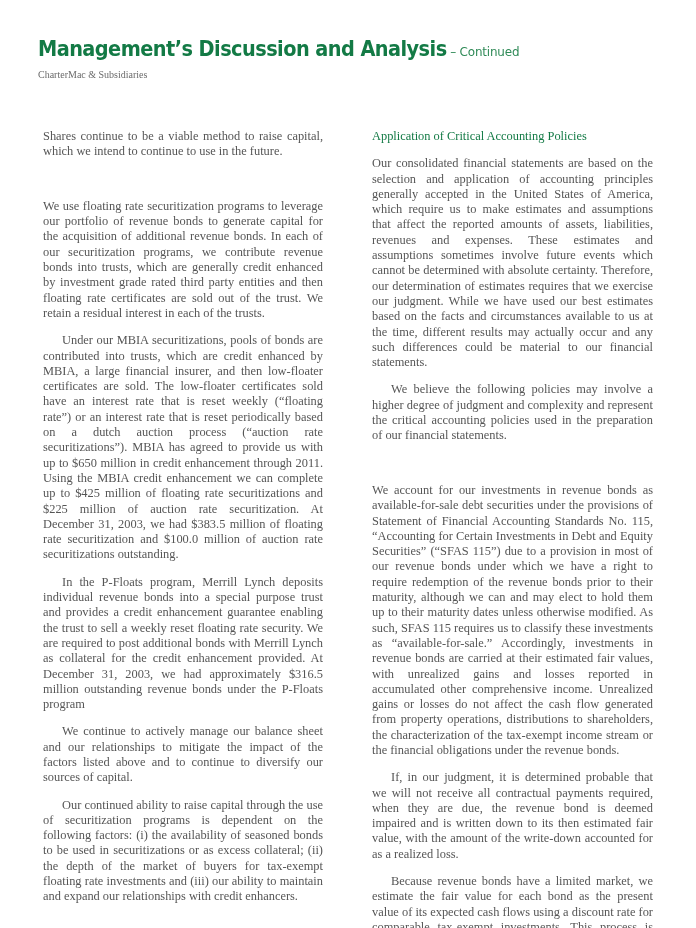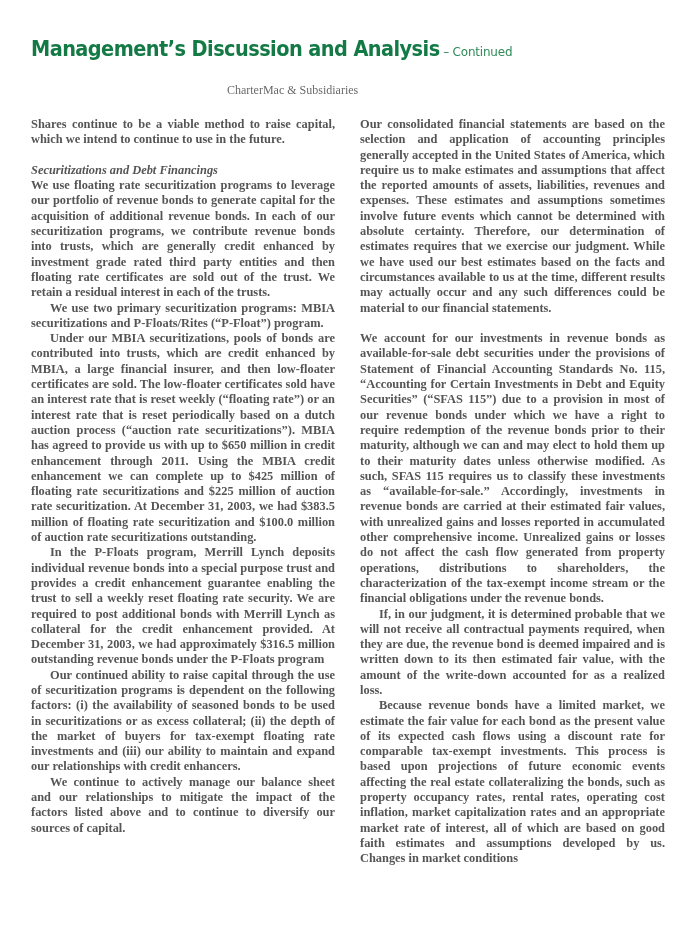--- a/index.html
+++ b/index.html
@@ -1,47 +1,47 @@
 <!DOCTYPE html>
 <html><head>
 <meta charset="utf-8">
 <style>
   html, body { margin: 0; padding: 0; background: #ffffff; }
   body { width: 696px; height: 928px; position: relative; overflow: hidden; }
-  .header { position: absolute; left: 31px; top: 36px; }
+  .header { position: absolute; left: 38px; top: 36px; }
   .title { font-family: "DejaVu Sans", sans-serif; font-weight: bold; font-size: 21px; color: #137a45; letter-spacing: -0.6px; line-height: 26px; white-space: nowrap; transform: scaleX(0.92); transform-origin: left; }
   .title .cont { font-weight: normal; font-size: 13px; color: #2f8a57; letter-spacing: -0.2px; }
-  .subtitle { font-family: "Liberation Serif", serif; font-size: 12px; color: #6a6a6a; margin-top: 18px; text-align: center; }
+  .subtitle { font-family: "Liberation Serif", serif; font-size: 10px; color: #6a6a6a; margin-top: 4px; }
   .col { position: absolute; top: 117px; width: 304px; font-family: "Liberation Serif", serif; font-size: 12.4px; line-height: 15.3px; color: #555555; text-align: justify; }
   .col.left { left: 31px; }
   .col.right { left: 360px; width: 305px; }
-  .col p { margin: 0; text-indent: 19px; font-weight: bold; }
+  .col p { margin: 12px; text-indent: 19px; }
   .col p.noindent { text-indent: 0; }
   .col .sub-green { color: #137a45; }
   .gap { height: 15.3px; }
 </style>
 </head>
 <body>
 
 <div class="header">
   <div class="title"><span>Management’s Discussion and Analysis</span><span class="cont"> – Continued</span></div>
   <div class="subtitle">CharterMac &amp; Subsidiaries</div>
 </div>
 
 <div class="col left">
   <p class="noindent">Shares continue to be a viable method to raise capital, which we intend to continue to use in the future.</p>
   <div class="gap"></div>
-  <p class="noindent" style="font-style:italic">Securitizations and Debt Financings</p>
   <p class="noindent">We use floating rate securitization programs to leverage our portfolio of revenue bonds to generate capital for the acquisition of additional revenue bonds. In each of our securitization programs, we contribute revenue bonds into trusts, which are generally credit enhanced by investment grade rated third party entities and then floating rate certificates are sold out of the trust. We retain a residual interest in each of the trusts.</p>
-  <p>We use two primary securitization programs: MBIA securitizations and P-Floats/Rites (“P-Float”) program.</p>
   <p>Under our MBIA securitizations, pools of bonds are contributed into trusts, which are credit enhanced by MBIA, a large financial insurer, and then low-floater certificates are sold. The low-floater certificates sold have an interest rate that is reset weekly (“floating rate”) or an interest rate that is reset periodically based on a dutch auction process (“auction rate securitizations”). MBIA has agreed to provide us with up to $650 million in credit enhancement through 2011. Using the MBIA credit enhancement we can complete up to $425 million of floating rate securitizations and $225 million of auction rate securitization. At December 31, 2003, we had $383.5 million of floating rate securitization and $100.0 million of auction rate securitizations outstanding.</p>
   <p>In the P-Floats program, Merrill Lynch deposits individual revenue bonds into a special purpose trust and provides a credit enhancement guarantee enabling the trust to sell a weekly reset floating rate security. We are required to post additional bonds with Merrill Lynch as collateral for the credit enhancement provided. At December 31, 2003, we had approximately $316.5 million outstanding revenue bonds under the P-Floats program</p>
+  <p>We continue to actively manage our balance sheet and our relationships to mitigate the impact of the factors listed above and to continue to diversify our sources of capital.</p>
   <p>Our continued ability to raise capital through the use of securitization programs is dependent on the following factors: (i) the availability of seasoned bonds to be used in securitizations or as excess collateral; (ii) the depth of the market of buyers for tax-exempt floating rate investments and (iii) our ability to maintain and expand our relationships with credit enhancers.</p>
-  <p>We continue to actively manage our balance sheet and our relationships to mitigate the impact of the factors listed above and to continue to diversify our sources of capital.</p>
 </div>
 
 <div class="col right">
+  <p class="noindent sub-green">Application of Critical Accounting Policies</p>
   <p class="noindent">Our consolidated financial statements are based on the selection and application of accounting principles generally accepted in the United States of America, which require us to make estimates and assumptions that affect the reported amounts of assets, liabilities, revenues and expenses. These estimates and assumptions sometimes involve future events which cannot be determined with absolute certainty. Therefore, our determination of estimates requires that we exercise our judgment. While we have used our best estimates based on the facts and circumstances available to us at the time, different results may actually occur and any such differences could be material to our financial statements.</p>
+  <p>We believe the following policies may involve a higher degree of judgment and complexity and represent the critical accounting policies used in the preparation of our financial statements.</p>
   <div class="gap"></div>
   <p class="noindent">We account for our investments in revenue bonds as available-for-sale debt securities under the provisions of Statement of Financial Accounting Standards No. 115, “Accounting for Certain Investments in Debt and Equity Securities” (“SFAS 115”) due to a provision in most of our revenue bonds under which we have a right to require redemption of the revenue bonds prior to their maturity, although we can and may elect to hold them up to their maturity dates unless otherwise modified. As such, SFAS 115 requires us to classify these investments as “available-for-sale.” Accordingly, investments in revenue bonds are carried at their estimated fair values, with unrealized gains and losses reported in accumulated other comprehensive income. Unrealized gains or losses do not affect the cash flow generated from property operations, distributions to shareholders, the characterization of the tax-exempt income stream or the financial obligations under the revenue bonds.</p>
   <p>If, in our judgment, it is determined probable that we will not receive all contractual payments required, when they are due, the revenue bond is deemed impaired and is written down to its then estimated fair value, with the amount of the write-down accounted for as a realized loss.</p>
   <p>Because revenue bonds have a limited market, we estimate the fair value for each bond as the present value of its expected cash flows using a discount rate for comparable tax-exempt investments. This process is based upon projections of future economic events affecting the real estate collateralizing the bonds, such as property occupancy rates, rental rates, operating cost inflation, market capitalization rates and an appropriate market rate of interest, all of which are based on good faith estimates and assumptions developed by us. Changes in market conditions</p>
 </div>
 
 </body></html>

